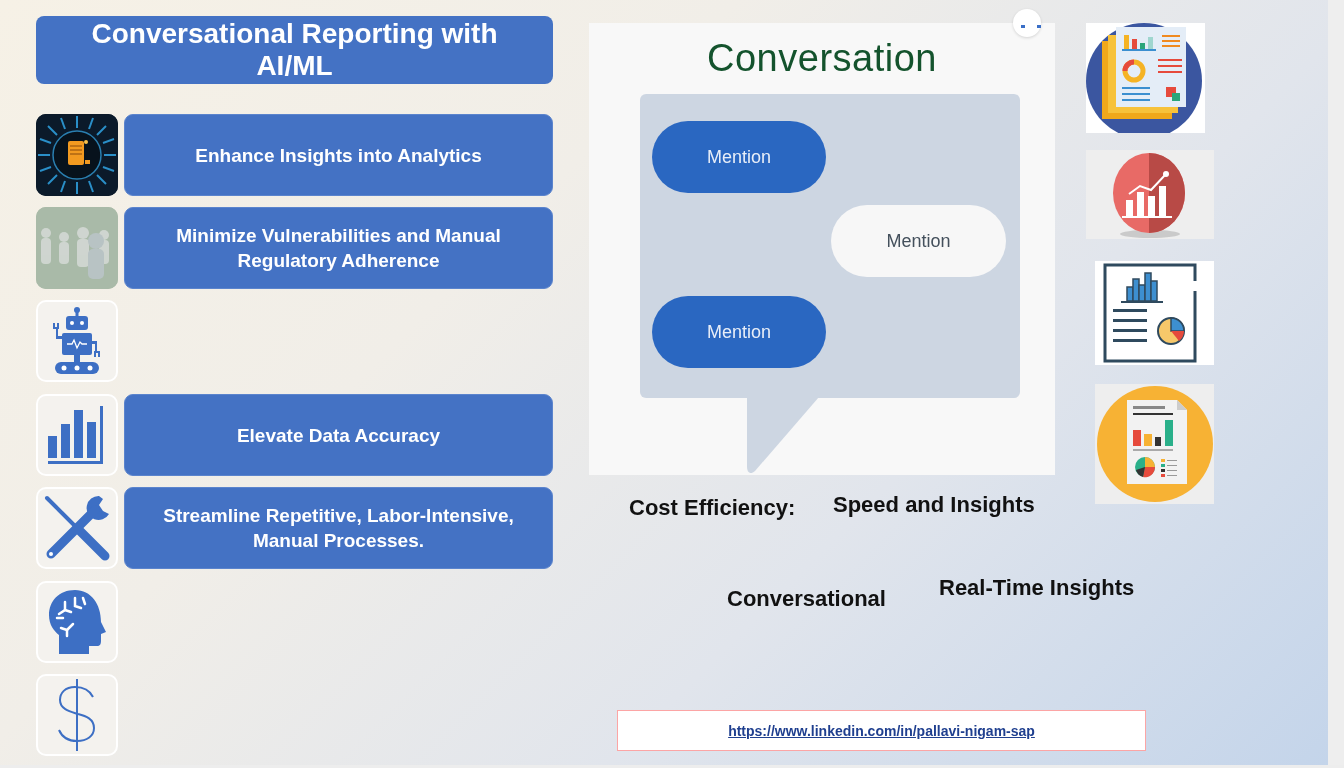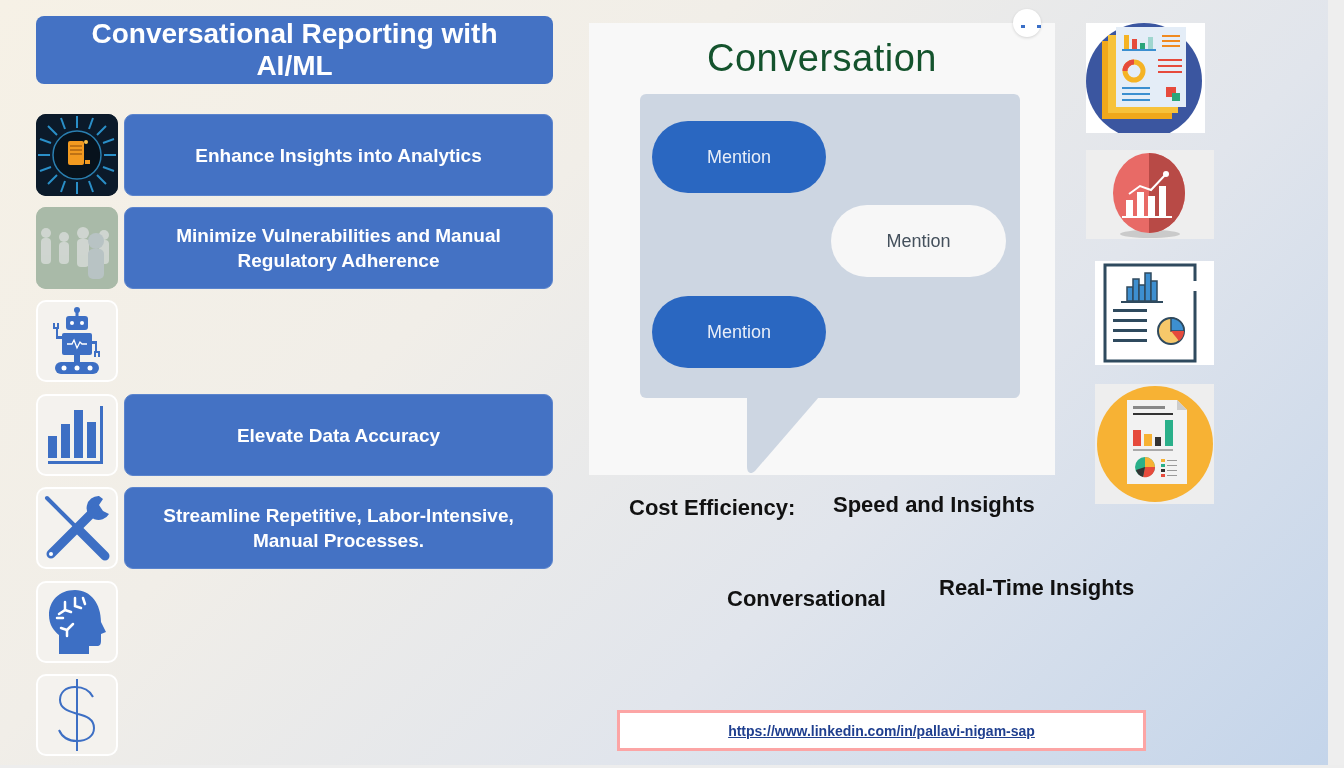--- a/index.html
+++ b/index.html
@@ -73,21 +73,21 @@
 
   .benefit {
     position: absolute; font-weight: bold; font-size: 22px; color: #111;
     font-family: "Liberation Sans", sans-serif; white-space: nowrap;
   }
 
   .side-img { position: absolute; overflow: hidden; }
 
   .link-box {
     position: absolute; left: 617px; top: 710px; width: 529px; height: 41px;
-    background: #ffffff; border: 3px solid #fca5a5;
+    background: #ffffff; border: 1px solid #fca5a5;
     display: flex; align-items: center; justify-content: center;
   }
   .link-box a {
     color: #1f3f8f; font-weight: bold; font-size: 14px; text-decoration: underline;
     font-family: "Liberation Sans", sans-serif;
   }
 </style>
 </head>
 <body>
 

